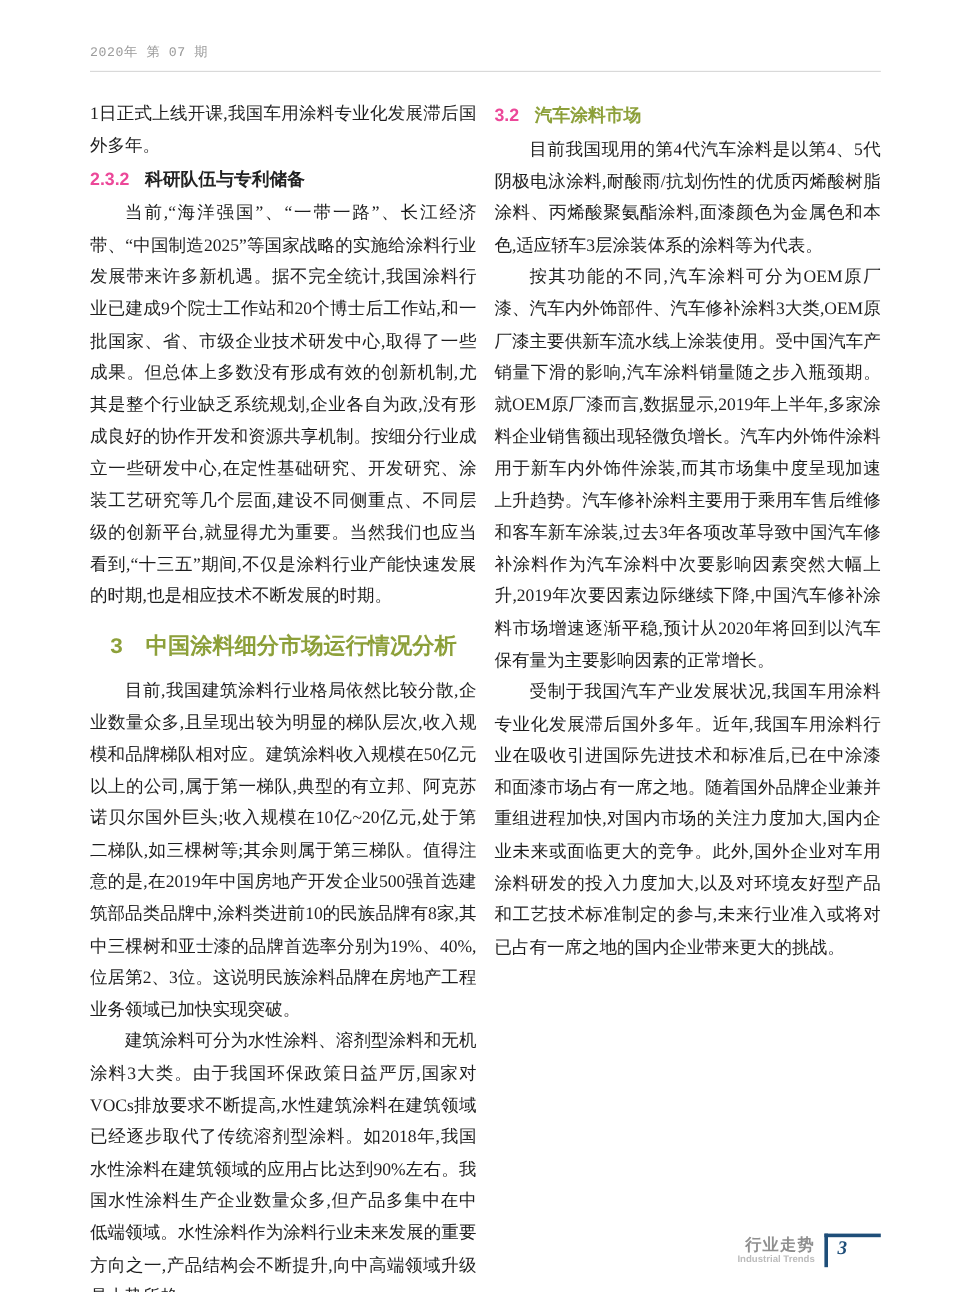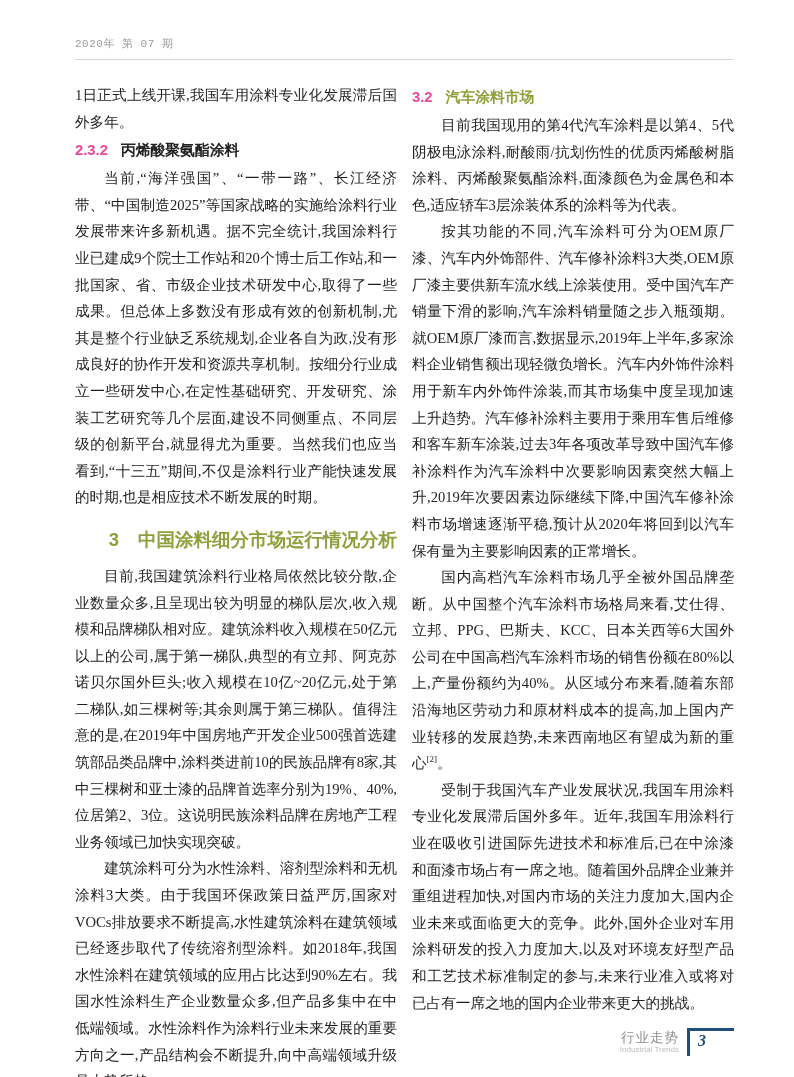--- a/index.html
+++ b/index.html
@@ -26,41 +26,42 @@
   }
   .col{
     width:322px;flex:0 0 322px;
     font-size:14.6px;line-height:26.6px;
     text-align:justify;
     color:#1e1e1e;
   }
   .para{margin:0;text-indent:2em;}
   .para-cont{margin:0;text-indent:0;}
   .h1{
-    font-family:Liberation Sans, sans-serif;
+    font-family:Liberation Mono, monospace;
     color:#8da03a;font-size:18.5px;font-weight:bold;
-    margin:16px 0 10px 0;line-height:26px;text-align:right;text-indent:0;
+    margin:16px 0 10px 0;line-height:26px;text-align:center;text-indent:0;
   }
   .h1 .num{margin-right:19px;}
   .h2{
     font-family:"Liberation Sans","DejaVu Sans",sans-serif;
     font-size:14.8px;font-weight:bold;
     margin:3px 0 3px 0;line-height:24px;text-align:left;text-indent:0;
   }
   .h2 .num{color:#ec4899;margin-right:13px;font-weight:bold;}
   .h2 .t-dark{color:#222222;}
   .h2 .t-olive{color:#8da03a;}
   sup.ref{font-size:9px;line-height:0;vertical-align:6px;}
   .page-footer{
     position:absolute;top:1028px;right:60px;
     display:flex;align-items:flex-start;
   }
   .footer-labels{
     text-align:right;margin-right:8px;padding-top:2px;
     font-family:"Liberation Sans","DejaVu Sans",sans-serif;
+    font-weight:bold;
   }
   .footer-cn{font-size:13.5px;color:#8f8f8f;letter-spacing:1px;line-height:15px;}
   .footer-en{font-size:8px;color:#bcbcbc;line-height:10px;}
   .pagenum-bracket{
     border-top:3px solid #1e4e79;
     border-left:3px solid #1e4e79;
     width:36px;height:24px;
     padding:1px 0 0 8px;
   }
   .pagenum{
@@ -72,31 +73,30 @@
 </head>
 <body>
 
 <div class="page-header">
   <span>2020年 第 07 期</span>
 </div>
 
 <div class="columns">
   <div class="col" id="col-left">
       <p class="para-cont"><span>1日正式上线开课,我国车用涂料专业化发展滞后国外多年。</span></p>
-      <div class="h2"><span class="num">2.3.2</span><span class="t-dark">丙烯酸聚氨酯涂料</span></div>
+      <div class="h2"><span class="num">2.3.2</span><span class="t-dark">科研队伍与专利储备</span></div>
       <p class="para"><span>当前,“海洋强国”、“一带一路”、长江经济带、“中国制造2025”等国家战略的实施给涂料行业发展带来许多新机遇。据不完全统计,我国涂料行业已建成9个院士工作站和20个博士后工作站,和一批国家、省、市级企业技术研发中心,取得了一些成果。但总体上多数没有形成有效的创新机制,尤其是整个行业缺乏系统规划,企业各自为政,没有形成良好的协作开发和资源共享机制。按细分行业成立一些研发中心,在定性基础研究、开发研究、涂装工艺研究等几个层面,建设不同侧重点、不同层级的创新平台,就显得尤为重要。当然我们也应当看到,“十三五”期间,不仅是涂料行业产能快速发展的时期,也是相应技术不断发展的时期。</span></p>
       <div class="h1"><span class="num">3</span><span>中国涂料细分市场运行情况分析</span></div>
       <p class="para"><span>目前,我国建筑涂料行业格局依然比较分散,企业数量众多,且呈现出较为明显的梯队层次,收入规模和品牌梯队相对应。建筑涂料收入规模在50亿元以上的公司,属于第一梯队,典型的有立邦、阿克苏诺贝尔国外巨头;收入规模在10亿~20亿元,处于第二梯队,如三棵树等;其余则属于第三梯队。值得注意的是,在2019年中国房地产开发企业500强首选建筑部品类品牌中,涂料类进前10的民族品牌有8家,其中三棵树和亚士漆的品牌首选率分别为19%、40%,位居第2、3位。这说明民族涂料品牌在房地产工程业务领域已加快实现突破。</span></p>
       <p class="para"><span>建筑涂料可分为水性涂料、溶剂型涂料和无机涂料3大类。由于我国环保政策日益严厉,国家对VOCs排放要求不断提高,水性建筑涂料在建筑领域已经逐步取代了传统溶剂型涂料。如2018年,我国水性涂料在建筑领域的应用占比达到90%左右。我国水性涂料生产企业数量众多,但产品多集中在中低端领域。水性涂料作为涂料行业未来发展的重要方向之一,产品结构会不断提升,向中高端领域升级是大势所趋。</span></p>
     </div>
   <div class="col" id="col-right">
       <div class="h2"><span class="num">3.2</span><span class="t-olive">汽车涂料市场</span></div>
       <p class="para"><span>目前我国现用的第4代汽车涂料是以第4、5代阴极电泳涂料,耐酸雨/抗划伤性的优质丙烯酸树脂涂料、丙烯酸聚氨酯涂料,面漆颜色为金属色和本色,适应轿车3层涂装体系的涂料等为代表。</span></p>
       <p class="para"><span>按其功能的不同,汽车涂料可分为OEM原厂漆、汽车内外饰部件、汽车修补涂料3大类,OEM原厂漆主要供新车流水线上涂装使用。受中国汽车产销量下滑的影响,汽车涂料销量随之步入瓶颈期。就OEM原厂漆而言,数据显示,2019年上半年,多家涂料企业销售额出现轻微负增长。汽车内外饰件涂料用于新车内外饰件涂装,而其市场集中度呈现加速上升趋势。汽车修补涂料主要用于乘用车售后维修和客车新车涂装,过去3年各项改革导致中国汽车修补涂料作为汽车涂料中次要影响因素突然大幅上升,2019年次要因素边际继续下降,中国汽车修补涂料市场增速逐渐平稳,预计从2020年将回到以汽车保有量为主要影响因素的正常增长。</span></p>
-      <p class="para"><span>国内高档汽车涂料市场几乎全被外国品牌垄断。从中国整个汽车涂料市场格局来看,艾仕得、立邦、PPG、巴斯夫、KCC、日本关西等6大国外公司在中国高档汽车涂料市场的销售份额在80%以上,产量份额约为40%。从区域分布来看,随着东部沿海地区劳动力和原材料成本的提高,加上国内产业转移的发展趋势,未来西南地区有望成为新的重心</span><sup class="ref">[2]</sup><span>。</span></p>
       <p class="para"><span>受制于我国汽车产业发展状况,我国车用涂料专业化发展滞后国外多年。近年,我国车用涂料行业在吸收引进国际先进技术和标准后,已在中涂漆和面漆市场占有一席之地。随着国外品牌企业兼并重组进程加快,对国内市场的关注力度加大,国内企业未来或面临更大的竞争。此外,国外企业对车用涂料研发的投入力度加大,以及对环境友好型产品和工艺技术标准制定的参与,未来行业准入或将对已占有一席之地的国内企业带来更大的挑战。</span></p>
     </div>
 </div>
 
 <div class="page-footer">
   <div class="footer-labels">
     <div class="footer-cn">行业走势</div>
     <div class="footer-en">Industrial Trends</div>
   </div>
   <div class="pagenum-bracket">

